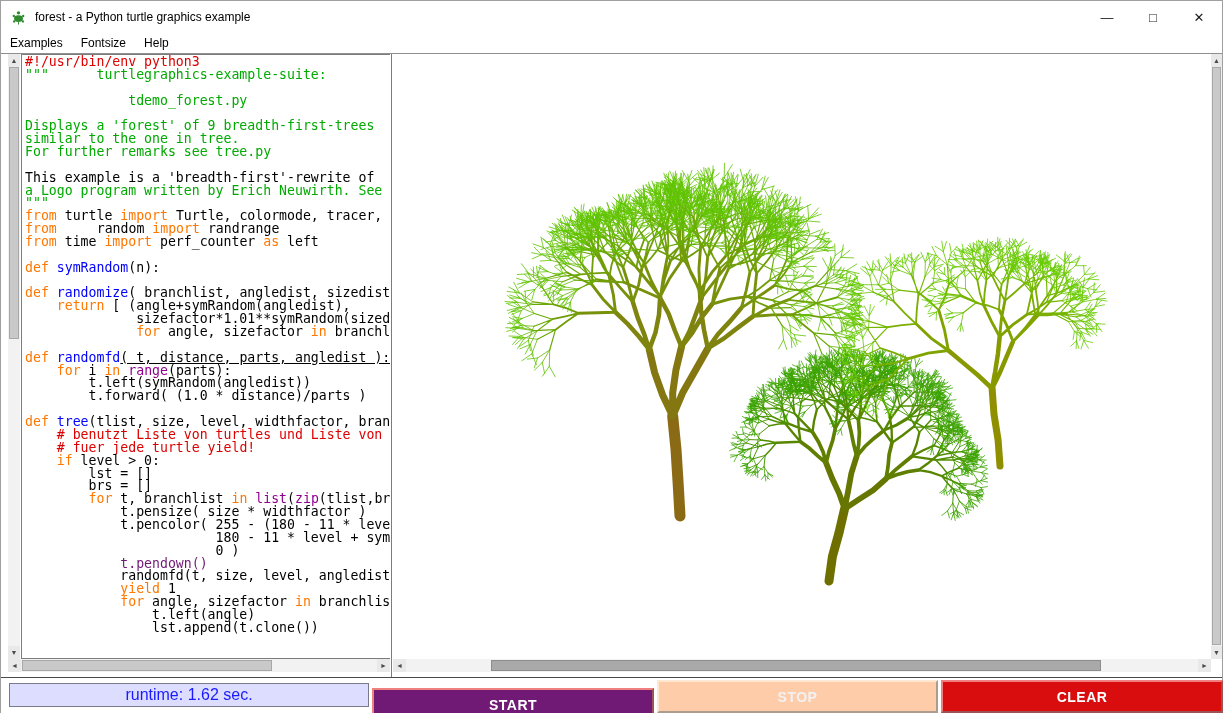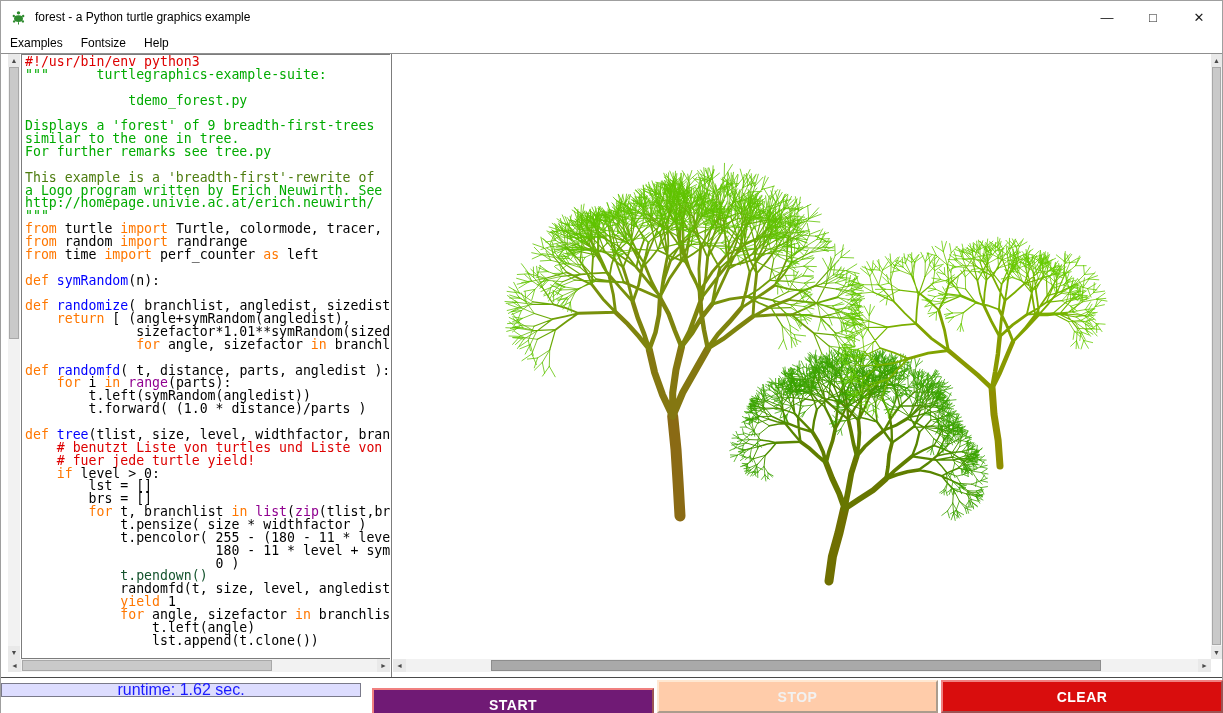--- a/index.html
+++ b/index.html
@@ -46,21 +46,21 @@
   .sb-btn.end-v { bottom:0; } .sb-btn.start-v { top:0; }
   .sb-btn.end-h { right:0; } .sb-btn.start-h { left:0; }
   .sb-thumb { position:absolute; background:#c9c9c9; border:1px solid #a8a8a8; }
   .sb-v .sb-thumb { left:1px; right:1px; }
   .sb-h .sb-thumb { top:1px; bottom:1px; }
   .sb-thumb.dark { background:#a9a9a9; border-color:#8d8d8d; }
 
   
   .bottombar { position:absolute; left:0; top:676px; right:0; height:37px;
                background:#fff; border-top:1px solid #4a4a4a; }
-  .runtime { position:absolute; left:0; top:5px; width:360px; height:14px;
+  .runtime { position:absolute; left:8px; top:5px; width:360px; height:24px;
              display:flex; align-items:center; justify-content:center;
              font-size:16px; border:1px solid #7a7a8a; }
   .action-btn { position:absolute; top:2px; height:33px; display:flex;
                 align-items:center; justify-content:center; font-weight:bold;
                 font-size:14px; letter-spacing:0.5px; cursor:default; }
   #start-btn { left:371px; width:282px; border:2px outset #f08080; }
   #stop-btn  { left:656px; width:281px; border:2px outset #ffe8d2; }
   #clear-btn { left:940px; width:282px; border:2px outset #f08080; }
 </style>
 </head>
@@ -101,52 +101,51 @@
   <div class="editor" id="code-area">
       <div class="code-line"><span style="color: rgb(221, 0, 0);">#!/usr/bin/env python3</span></div>
       <div class="code-line"><span style="color: rgb(0, 170, 0);">"""      turtlegraphics-example-suite:</span></div>
       <div class="code-line">&nbsp;</div>
       <div class="code-line"><span style="color: rgb(0, 170, 0);">             tdemo_forest.py</span></div>
       <div class="code-line">&nbsp;</div>
       <div class="code-line"><span style="color: rgb(0, 170, 0);">Displays a 'forest' of 9 breadth-first-trees</span></div>
       <div class="code-line"><span style="color: rgb(0, 170, 0);">similar to the one in tree.</span></div>
       <div class="code-line"><span style="color: rgb(0, 170, 0);">For further remarks see tree.py</span></div>
       <div class="code-line">&nbsp;</div>
-      <div class="code-line"><span style="color: #4d7c0f;">This example is a 'breadth-first'-rewrite of</span></div>
+      <div class="code-line"><span style="color: #000000;">This example is a 'breadth-first'-rewrite of</span></div>
       <div class="code-line"><span style="color: rgb(0, 170, 0);">a Logo program written by Erich Neuwirth. See</span></div>
-      <div class="code-line"><span style="color: rgb(0, 170, 0);">http://homepage.univie.ac.at/erich.neuwirth/</span></div>
       <div class="code-line"><span style="color: rgb(0, 170, 0);">"""</span></div>
       <div class="code-line"><span style="color: rgb(255, 119, 0);">from</span><span style="color: rgb(0, 0, 0);"> turtle </span><span style="color: rgb(255, 119, 0);">import</span><span style="color: rgb(0, 0, 0);"> Turtle, colormode, tracer, mainloop</span></div>
-      <div class="code-line"><span style="color: rgb(255, 119, 0);">from</span><span style="color: rgb(0, 0, 0);"> random </span><span style="color: rgb(255, 119, 0);">import</span><span style="color: rgb(0, 0, 0);"> randrange</span></div>
+      <div class="code-line"><span style="color: rgb(255, 119, 0);">from</span><span style="color: rgb(0, 0, 0); padding-left: 32px;"> random </span><span style="color: rgb(255, 119, 0);">import</span><span style="color: rgb(0, 0, 0);"> randrange</span></div>
       <div class="code-line"><span style="color: rgb(255, 119, 0);">from</span><span style="color: rgb(0, 0, 0);"> time </span><span style="color: rgb(255, 119, 0);">import</span><span style="color: rgb(0, 0, 0);"> perf_counter </span><span style="color: rgb(255, 119, 0);">as</span><span style="color: rgb(0, 0, 0);"> left</span></div>
       <div class="code-line">&nbsp;</div>
       <div class="code-line"><span style="color: rgb(255, 119, 0);">def</span><span style="color: rgb(0, 0, 0);"> </span><span style="color: rgb(0, 0, 255);">symRandom</span><span style="color: rgb(0, 0, 0);">(n):</span></div>
       <div class="code-line">&nbsp;</div>
       <div class="code-line"><span style="color: rgb(255, 119, 0);">def</span><span style="color: rgb(0, 0, 0);"> </span><span style="color: rgb(0, 0, 255);">randomize</span><span style="color: rgb(0, 0, 0);">( branchlist, angledist, sizedist ):</span></div>
       <div class="code-line"><span style="color: rgb(0, 0, 0);">    </span><span style="color: rgb(255, 119, 0);">return</span><span style="color: rgb(0, 0, 0);"> [ (angle+symRandom(angledist),</span></div>
       <div class="code-line"><span style="color: rgb(0, 0, 0);">              sizefactor*1.01**symRandom(sizedist))</span></div>
       <div class="code-line"><span style="color: rgb(0, 0, 0);">              </span><span style="color: rgb(255, 119, 0);">for</span><span style="color: rgb(0, 0, 0);"> angle, sizefactor </span><span style="color: rgb(255, 119, 0);">in</span><span style="color: rgb(0, 0, 0);"> branchlist ]</span></div>
       <div class="code-line">&nbsp;</div>
-      <div class="code-line"><span style="color: rgb(255, 119, 0);">def</span><span style="color: rgb(0, 0, 0);"> </span><span style="color: rgb(0, 0, 255);">randomfd</span><span style="color: rgb(0, 0, 0);">( t, distance, parts, angledist ):</span></div>
+      <div class="code-line"><span style="color: rgb(255, 119, 0);">def</span><span style="color: rgb(0, 0, 0);"> </span><span style="color: rgb(0, 0, 255);">randomfd</span><span style="color: rgb(0, 0, 0); text-decoration: underline;">( t, distance, parts, angledist ):</span></div>
       <div class="code-line"><span style="color: rgb(0, 0, 0);">    </span><span style="color: rgb(255, 119, 0);">for</span><span style="color: rgb(0, 0, 0);"> i </span><span style="color: rgb(255, 119, 0);">in</span><span style="color: rgb(0, 0, 0);"> </span><span style="color: rgb(144, 0, 144);">range</span><span style="color: rgb(0, 0, 0);">(parts):</span></div>
       <div class="code-line"><span style="color: rgb(0, 0, 0);">        t.left(symRandom(angledist))</span></div>
       <div class="code-line"><span style="color: rgb(0, 0, 0);">        t.forward( (1.0 * distance)/parts )</span></div>
       <div class="code-line">&nbsp;</div>
       <div class="code-line"><span style="color: rgb(255, 119, 0);">def</span><span style="color: rgb(0, 0, 0);"> </span><span style="color: rgb(0, 0, 255);">tree</span><span style="color: rgb(0, 0, 0);">(tlist, size, level, widthfactor, branchlists, angledist=10, sizedist=5):</span></div>
       <div class="code-line"><span style="color: rgb(0, 0, 0);">    </span><span style="color: rgb(221, 0, 0);"># benutzt Liste von turtles und Liste von branchlists,</span></div>
       <div class="code-line"><span style="color: rgb(0, 0, 0);">    </span><span style="color: rgb(221, 0, 0);"># fuer jede turtle yield!</span></div>
       <div class="code-line"><span style="color: rgb(0, 0, 0);">    </span><span style="color: rgb(255, 119, 0);">if</span><span style="color: rgb(0, 0, 0);"> level &gt; 0:</span></div>
       <div class="code-line"><span style="color: rgb(0, 0, 0);">        lst = []</span></div>
       <div class="code-line"><span style="color: rgb(0, 0, 0);">        brs = []</span></div>
       <div class="code-line"><span style="color: rgb(0, 0, 0);">        </span><span style="color: rgb(255, 119, 0);">for</span><span style="color: rgb(0, 0, 0);"> t, branchlist </span><span style="color: rgb(255, 119, 0);">in</span><span style="color: rgb(0, 0, 0);"> </span><span style="color: rgb(144, 0, 144);">list</span><span style="color: rgb(0, 0, 0);">(</span><span style="color: rgb(144, 0, 144);">zip</span><span style="color: rgb(0, 0, 0);">(tlist,branchlists)):</span></div>
       <div class="code-line"><span style="color: rgb(0, 0, 0);">            t.pensize( size * widthfactor )</span></div>
       <div class="code-line"><span style="color: rgb(0, 0, 0);">            t.pencolor( 255 - (180 - 11 * level + symRandom(15)),</span></div>
       <div class="code-line"><span style="color: rgb(0, 0, 0);">                        180 - 11 * level + symRandom(15),</span></div>
       <div class="code-line"><span style="color: rgb(0, 0, 0);">                        0 )</span></div>
-      <div class="code-line"><span style="color: #14532d; text-align: right;">            t.pendown()</span></div>
+      <div class="code-line"><span style="color: #701a75; text-align: right;">            t.pendown()</span></div>
       <div class="code-line"><span style="color: rgb(0, 0, 0);">            randomfd(t, size, level, angledist)</span></div>
       <div class="code-line"><span style="color: rgb(0, 0, 0);">            </span><span style="color: rgb(255, 119, 0);">yield</span><span style="color: rgb(0, 0, 0);"> 1</span></div>
       <div class="code-line"><span style="color: rgb(0, 0, 0);">            </span><span style="color: rgb(255, 119, 0);">for</span><span style="color: rgb(0, 0, 0);"> angle, sizefactor </span><span style="color: rgb(255, 119, 0);">in</span><span style="color: rgb(0, 0, 0);"> branchlist:</span></div>
       <div class="code-line"><span style="color: rgb(0, 0, 0);">                t.left(angle)</span></div>
       <div class="code-line"><span style="color: #000000;">                lst.append(t.clone())</span></div>
     </div>
 
   <div class="divider"></div>
 
   <div class="sb sb-h" style="left:7px;top:658px;width:382px;height:13px">

